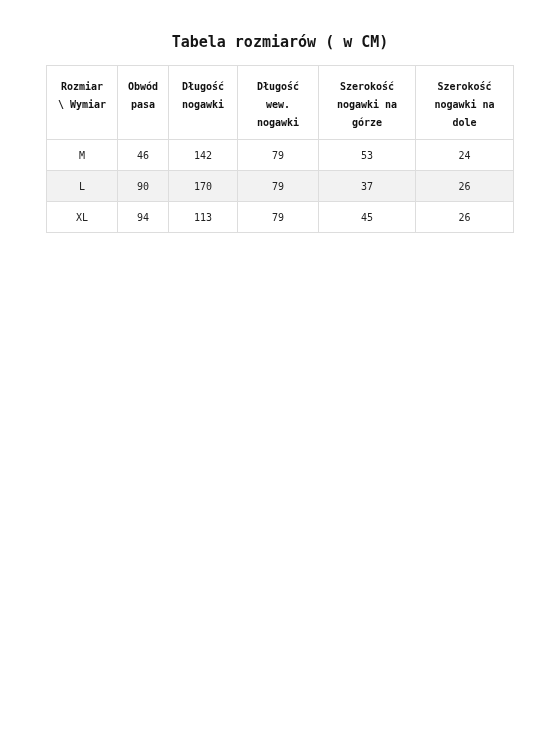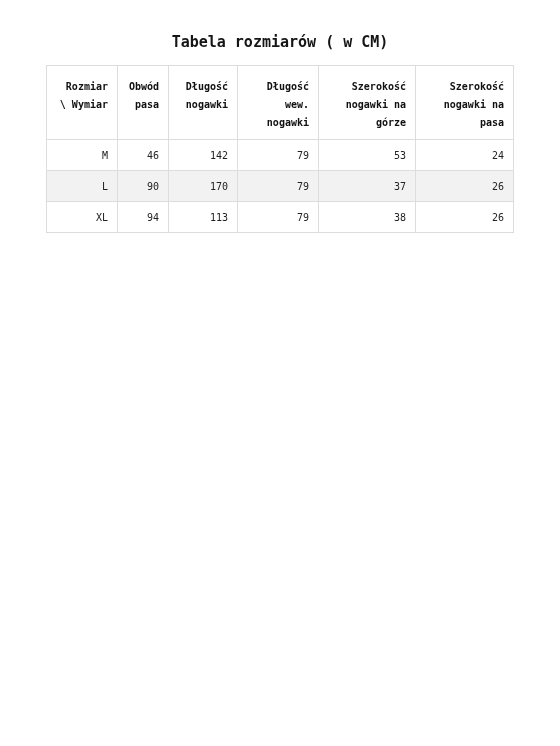--- a/index.html
+++ b/index.html
@@ -48,21 +48,21 @@
   table.size-table col.c0 { width: 71px; }
   table.size-table col.c1 { width: 51px; }
   table.size-table col.c2 { width: 69px; }
   table.size-table col.c3 { width: 81px; }
   table.size-table col.c4 { width: 97px; }
   table.size-table col.c5 { width: 98px; }
 
   table.size-table th,
   table.size-table td {
     border: 1px solid #dddddd;
-    text-align: right;
+    text-align: center;
     vertical-align: top;
     font-size: 10px;
     line-height: 18px;
     padding: 6px 9px 6px 9px;
     font-family: "DejaVu Sans Mono", "Liberation Mono", monospace;
     word-wrap: break-word;
   }
   table.size-table th {
     font-weight: bold;
     height: 55px;
@@ -101,21 +101,21 @@
           <col class="c4">
           <col class="c5">
       </colgroup>
       <thead>
         <tr>
           <th>Rozmiar \ Wymiar</th>
           <th>Obwód pasa</th>
           <th>Długość nogawki</th>
           <th>Długość wew. nogawki</th>
           <th>Szerokość nogawki na górze</th>
-          <th>Szerokość nogawki na pasa</th>
+          <th>Szerokość nogawki na dole</th>
         </tr>
       </thead>
       <tbody>
         <tr class="plain">
           <td>M</td>
           <td>46</td>
           <td>142</td>
           <td>79</td>
           <td>53</td>
           <td>24</td>
@@ -126,20 +126,20 @@
           <td>170</td>
           <td>79</td>
           <td>37</td>
           <td>26</td>
         </tr>
         <tr class="plain">
           <td>XL</td>
           <td>94</td>
           <td>113</td>
           <td>79</td>
-          <td>38</td>
+          <td>45</td>
           <td>26</td>
         </tr>
       </tbody>
     </table>
   </div>
 
 </div>
 
 </body></html>

